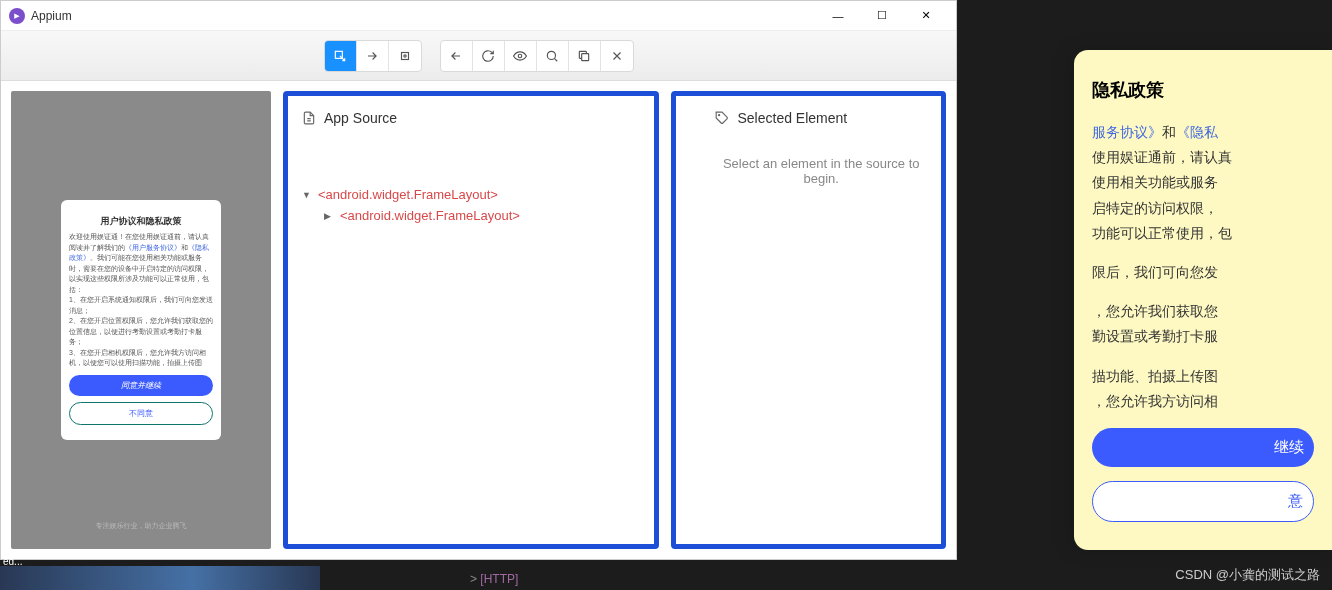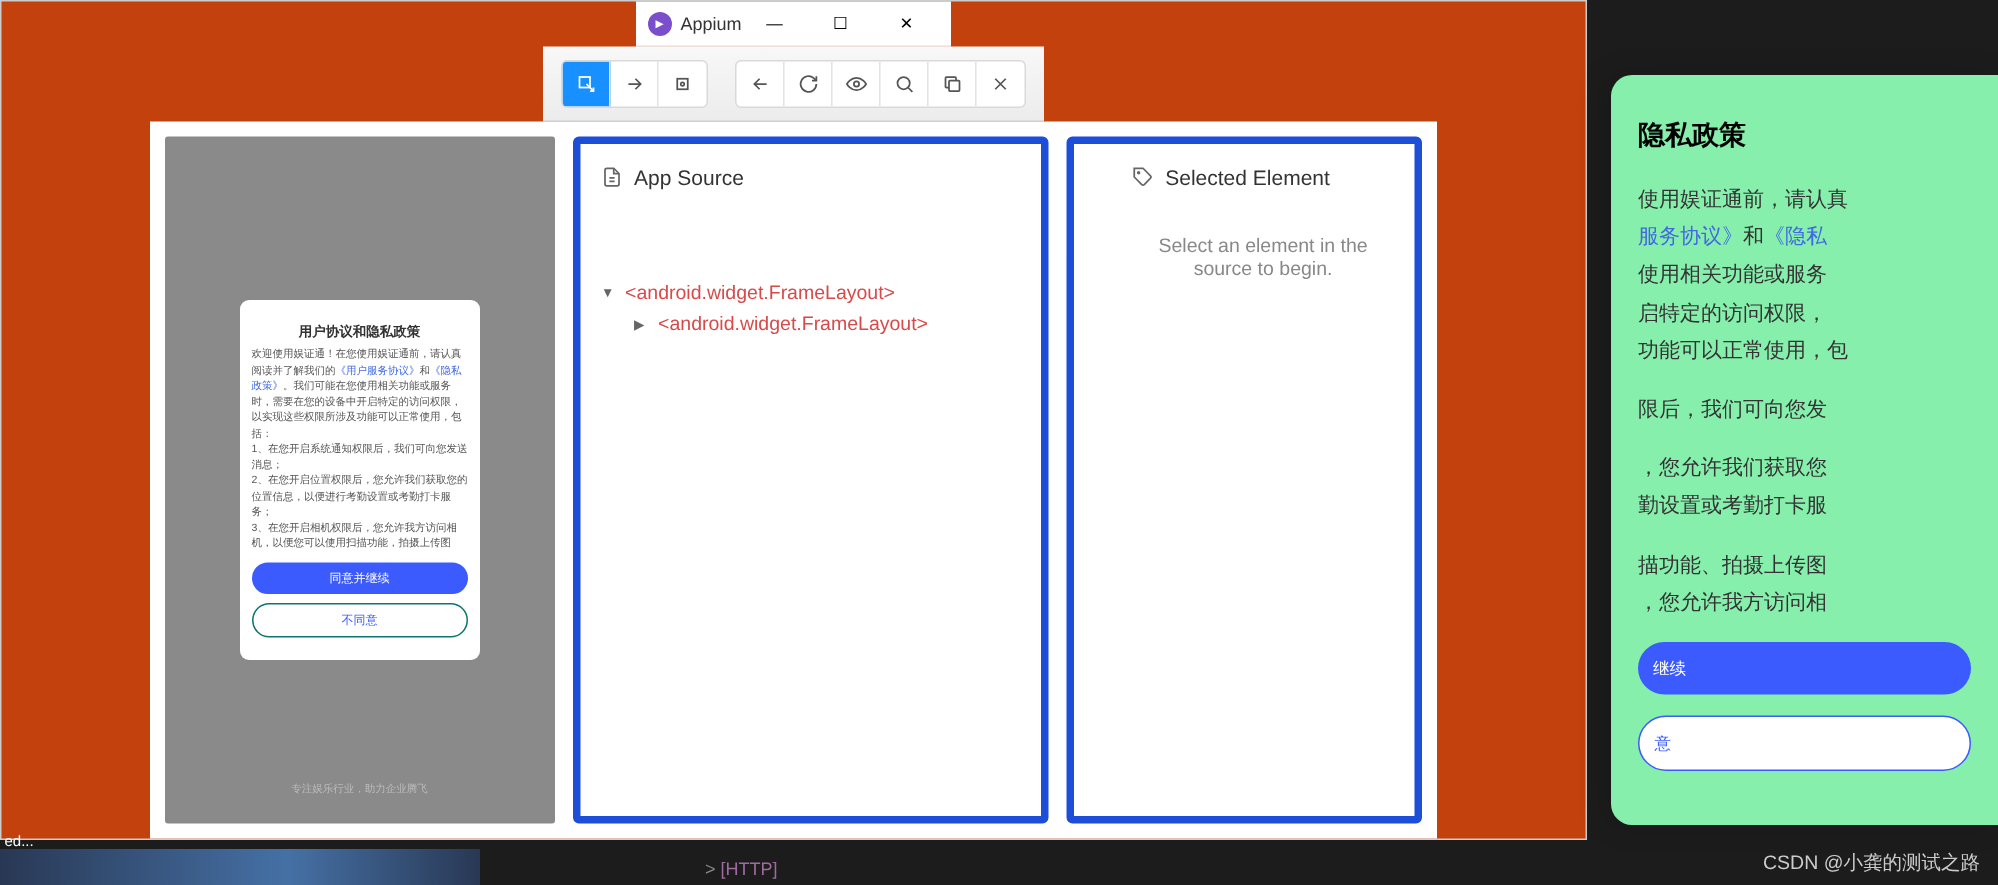--- a/index.html
+++ b/index.html
@@ -1,18 +1,18 @@
 <!DOCTYPE html>
 <html><head>
   <meta charset="utf-8">
   <style>
     * { margin: 0; padding: 0; box-sizing: border-box; font-family: -apple-system, BlinkMacSystemFont, "Segoe UI", Arial, sans-serif; }
     body { width: 1332px; height: 590px; background: #1c1c1c; overflow: hidden; position: relative; }
     
-    .appium-window { position: absolute; left: 0; top: 0; width: 1058px; height: 560px; background: #c2410c; border: 1px solid #ccc; display: flex; flex-direction: column; align-items: center; }
+    .appium-window { position: absolute; left: 0; top: 0; width: 957px; height: 560px; background: #14532d; border: 1px solid #ccc; display: flex; flex-direction: column; }
     .titlebar { height: 30px; display: flex; align-items: center; padding: 0 8px; background: #fff; border-bottom: 1px solid #eee; }
     .app-icon { width: 16px; height: 16px; border-radius: 50%; background: #7b4fcc; display: flex; align-items: center; justify-content: center; margin-right: 6px; }
     .app-icon::after { content: "▶"; color: #fff; font-size: 7px; }
     .title-text { font-size: 12px; color: #333; flex: 1; }
     .win-controls { display: flex; gap: 0; }
     .win-btn { width: 44px; height: 28px; display: flex; align-items: center; justify-content: center; font-size: 11px; cursor: pointer; }
     
     .toolbar { height: 50px; background: linear-gradient(#f8f8f8, #ececec); border-bottom: 1px solid #ddd; display: flex; align-items: center; justify-content: center; gap: 18px; padding: 0 12px; }
     .tb-group { display: flex; border: 1px solid #d9d9d9; border-radius: 4px; overflow: hidden; background: #fff; }
     .tb-btn { width: 32px; height: 30px; display: flex; align-items: center; justify-content: center; border-right: 1px solid #e3e3e3; cursor: pointer; color: #555; }
@@ -21,42 +21,42 @@
     .tb-btn svg { width: 14px; height: 14px; }
     
     .content-area { flex: 1; background: #fff; padding: 10px; display: flex; gap: 12px; overflow: hidden; }
     
     .device-preview { width: 260px; background: #8a8a8a; border-radius: 2px; position: relative; display: flex; align-items: center; justify-content: center; }
     .dialog-box { width: 160px; background: #fff; border-radius: 6px; padding: 15px 8px; font-size: 8px; color: #333; }
     .dialog-title { text-align: center; font-weight: bold; font-size: 9px; margin-bottom: 4px; }
     .dialog-body { line-height: 1.5; font-size: 7px; color: #555; }
     .dialog-body .link { color: #4169e1; }
     .dialog-btn { display: block; width: 100%; padding: 5px; border-radius: 14px; text-align: center; font-size: 8px; margin-top: 6px; cursor: pointer; }
-    .btn-primary-d { background: #3b5bff; color: #fff; border: none; }
+    .btn-primary-d { background: #3b5bff; color: #fff; border: none; font-style: italic; }
     .btn-outline-d { background: #fff; color: #3b5bff; border: 1px solid #0f766e; }
     .footer-text { position: absolute; bottom: 18px; width: 100%; text-align: center; font-size: 7px; color: #bbb; }
     
     .panel { background: #fff; border: 5px solid #1d4ed8; border-radius: 4px; padding: 14px; display: flex; flex-direction: column; }
     .panel.source { flex: 1.6; }
     .panel.selected { flex: 1; padding-left: 39px; }
     .panel-header { display: flex; align-items: center; gap: 8px; font-size: 14px; color: #333; margin-bottom: 18px; }
     .panel-header svg { width: 14px; height: 14px; color: #666; }
     
     .tree { font-size: 13px; color: #d84a4a; font-family: monospace; }
     .tree-row { display: flex; align-items: center; gap: 6px; padding: 3px 0; }
     .tree-row .caret { color: #666; font-size: 9px; cursor: pointer; width: 10px; }
     .tree-indent { padding-left: 22px; }
     
     .placeholder-text { font-size: 13px; color: #888; text-align: center; padding-top: 12px; }
     
-    .overlay-panel { position: absolute; right: 0; top: 50px; width: 258px; height: 500px; background: #86efac; border-radius: 14px 0 0 14px; box-shadow: -4px 0 20px rgba(0,0,0,0.15); padding: 28px 18px 18px 18px; overflow: hidden; }
+    .overlay-panel { position: absolute; right: 0; top: 50px; width: 258px; height: 500px; background: #fef9c3; border-radius: 14px 0 0 14px; box-shadow: -4px 0 20px rgba(0,0,0,0.15); padding: 28px 18px 18px 18px; overflow: hidden; }
     .overlay-title { font-size: 18px; font-weight: bold; margin-bottom: 18px; }
     .overlay-body { font-size: 14px; color: #333; line-height: 1.8; }
     .overlay-body .lk { color: #4169e1; }
-    .overlay-btn { display: block; width: 100%; padding: 10px; border-radius: 22px; text-align: left; font-size: 11px; margin-top: 14px; cursor: pointer; }
+    .overlay-btn { display: block; width: 100%; padding: 10px; border-radius: 22px; text-align: right; font-size: 15px; margin-top: 14px; cursor: pointer; }
     .ov-primary { background: #3b5bff; color: #fff; border: none; }
     .ov-outline { background: #fff; color: #3b5bff; border: 1px solid #3b5bff; }
     
     .watermark { position: absolute; right: 12px; bottom: 6px; font-size: 13px; color: #ccc; }
     .terminal-hint { position: absolute; left: 470px; bottom: 4px; font-size: 12px; color: #6a8a5a; font-family: monospace; }
     .terminal-hint .br { color: #a06aa0; }
     .taskbar-frag { position: absolute; left: 0; bottom: 0; width: 320px; height: 24px; background: linear-gradient(90deg, #2a3b5a, #4a7ab5 60%, #2a3b5a); opacity: 0.9; }
     .ed-label { position: absolute; left: 3px; top: 556px; color: #fff; font-size: 10px; z-index: 5; }
   </style>
 </head>
@@ -179,22 +179,22 @@
         <span>Selected Element</span>
       </div>
       <div class="placeholder-text">Select an element in the source to begin.</div>
     </div>
   </div>
 </div>
 
 <div class="overlay-panel">
   <div class="overlay-title">隐私政策</div>
   <div class="overlay-body">
+    <div><span class="lk">服务协议》</span><span>和</span><span class="lk">《隐私</span></div>
     <div>使用娱证通前，请认真</div>
-    <div><span class="lk">服务协议》</span><span>和</span><span class="lk">《隐私</span></div>
     <div>使用相关功能或服务</div>
     <div>启特定的访问权限，</div>
     <div>功能可以正常使用，包</div>
     <div style="height:14px"></div>
     <div>限后，我们可向您发</div>
     <div style="height:14px"></div>
     <div>，您允许我们获取您</div>
     <div>勤设置或考勤打卡服</div>
     <div style="height:14px"></div>
     <div>描功能、拍摄上传图</div>

